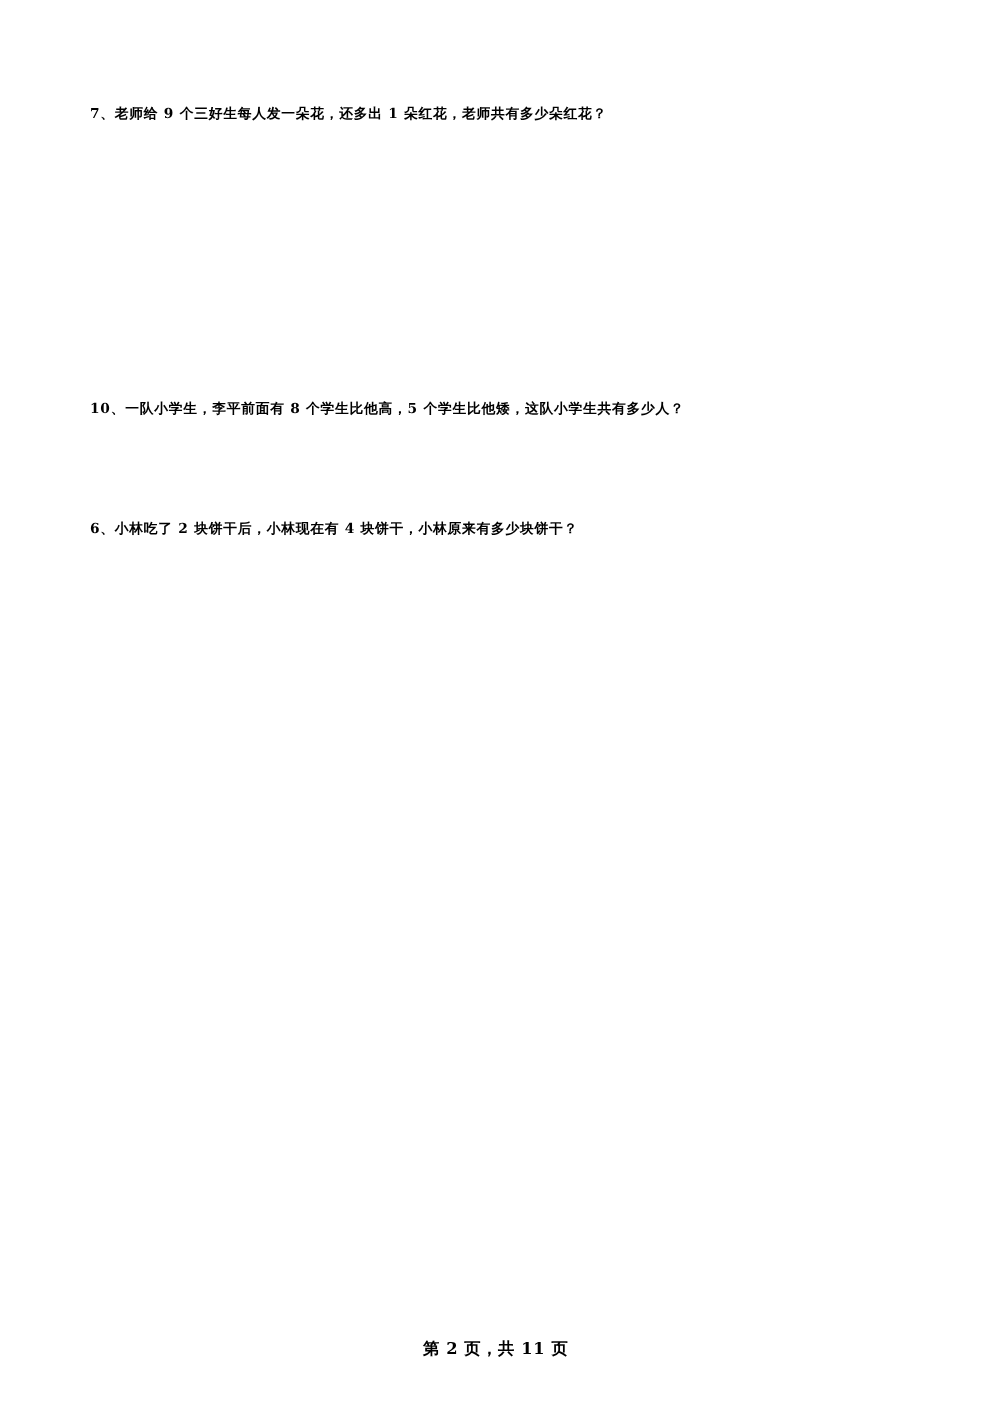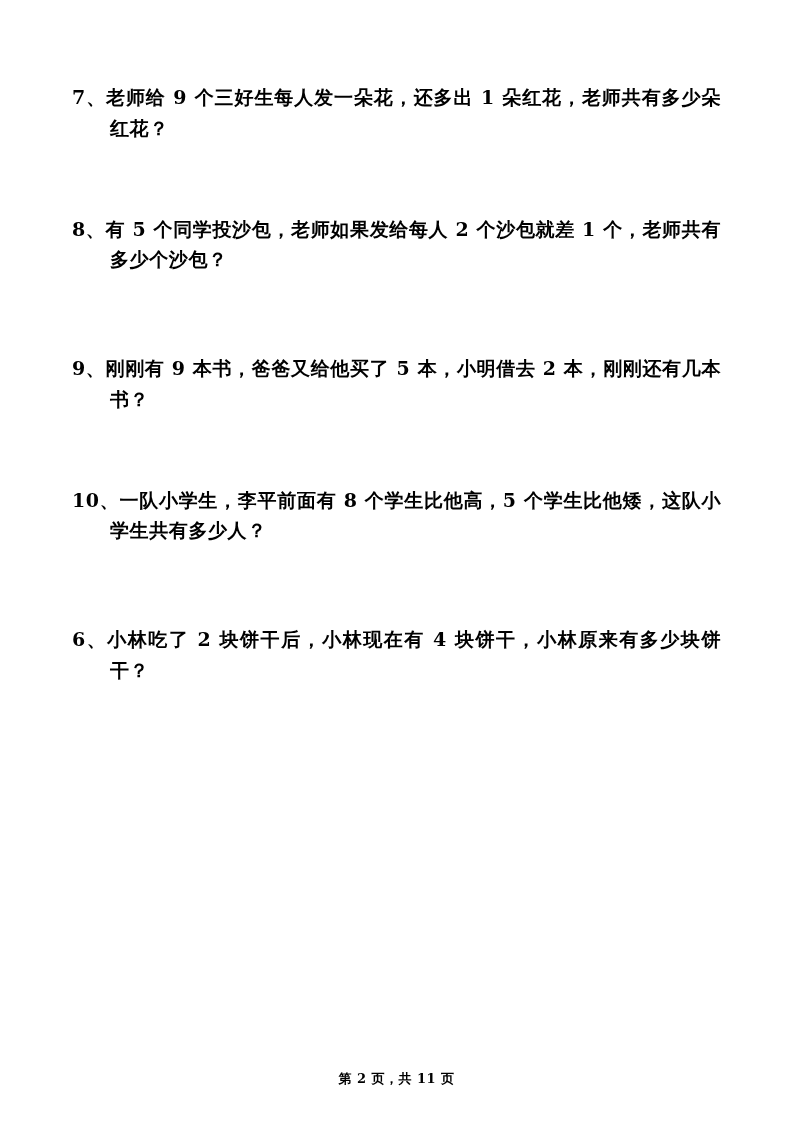--- a/index.html
+++ b/index.html
@@ -21,21 +21,21 @@
     height: 1122px;
     box-sizing: border-box;
     padding: 82px 72px 0 72px;
   }
   .problem-list {
     list-style: none;
     margin: 0;
     padding: 0;
   }
   .problem {
-    font-size: 19px;
+    font-size: 11px;
     line-height: 1.62;
     letter-spacing: 0.6px;
     text-indent: 0;
     padding-left: 38px;
     text-align: justify;
     font-weight: 600;
     font-family: "DejaVu Serif", "Liberation Serif", serif;
   }
   .problem .num {
     display: inline;
@@ -63,29 +63,23 @@
 <div class="page">
 
   <div class="problem-list">
 
     <div class="problem">
       <span class="num">7、</span><span>老师给 9 个三好生每人发一朵花，还多出 1 朵红花，老师共有多少朵红花？</span>
     </div>
 
     <div class="gap-md"></div>
 
-    <div class="problem">
-      <span class="num">8、</span><span>有 5 个同学投沙包，老师如果发给每人 2 个沙包就差 1 个，老师共有多少个沙包？</span>
-    </div>
 
     <div class="gap-lg"></div>
 
-    <div class="problem">
-      <span class="num">9、</span><span>刚刚有 9 本书，爸爸又给他买了 5 本，小明借去 2 本，刚刚还有几本书？</span>
-    </div>
 
     <div class="gap-md"></div>
 
     <div class="problem">
       <span class="num">10、</span><span>一队小学生，李平前面有 8 个学生比他高，5 个学生比他矮，这队小学生共有多少人？</span>
     </div>
 
     <div class="gap-lg"></div>
 
     <div class="problem">

